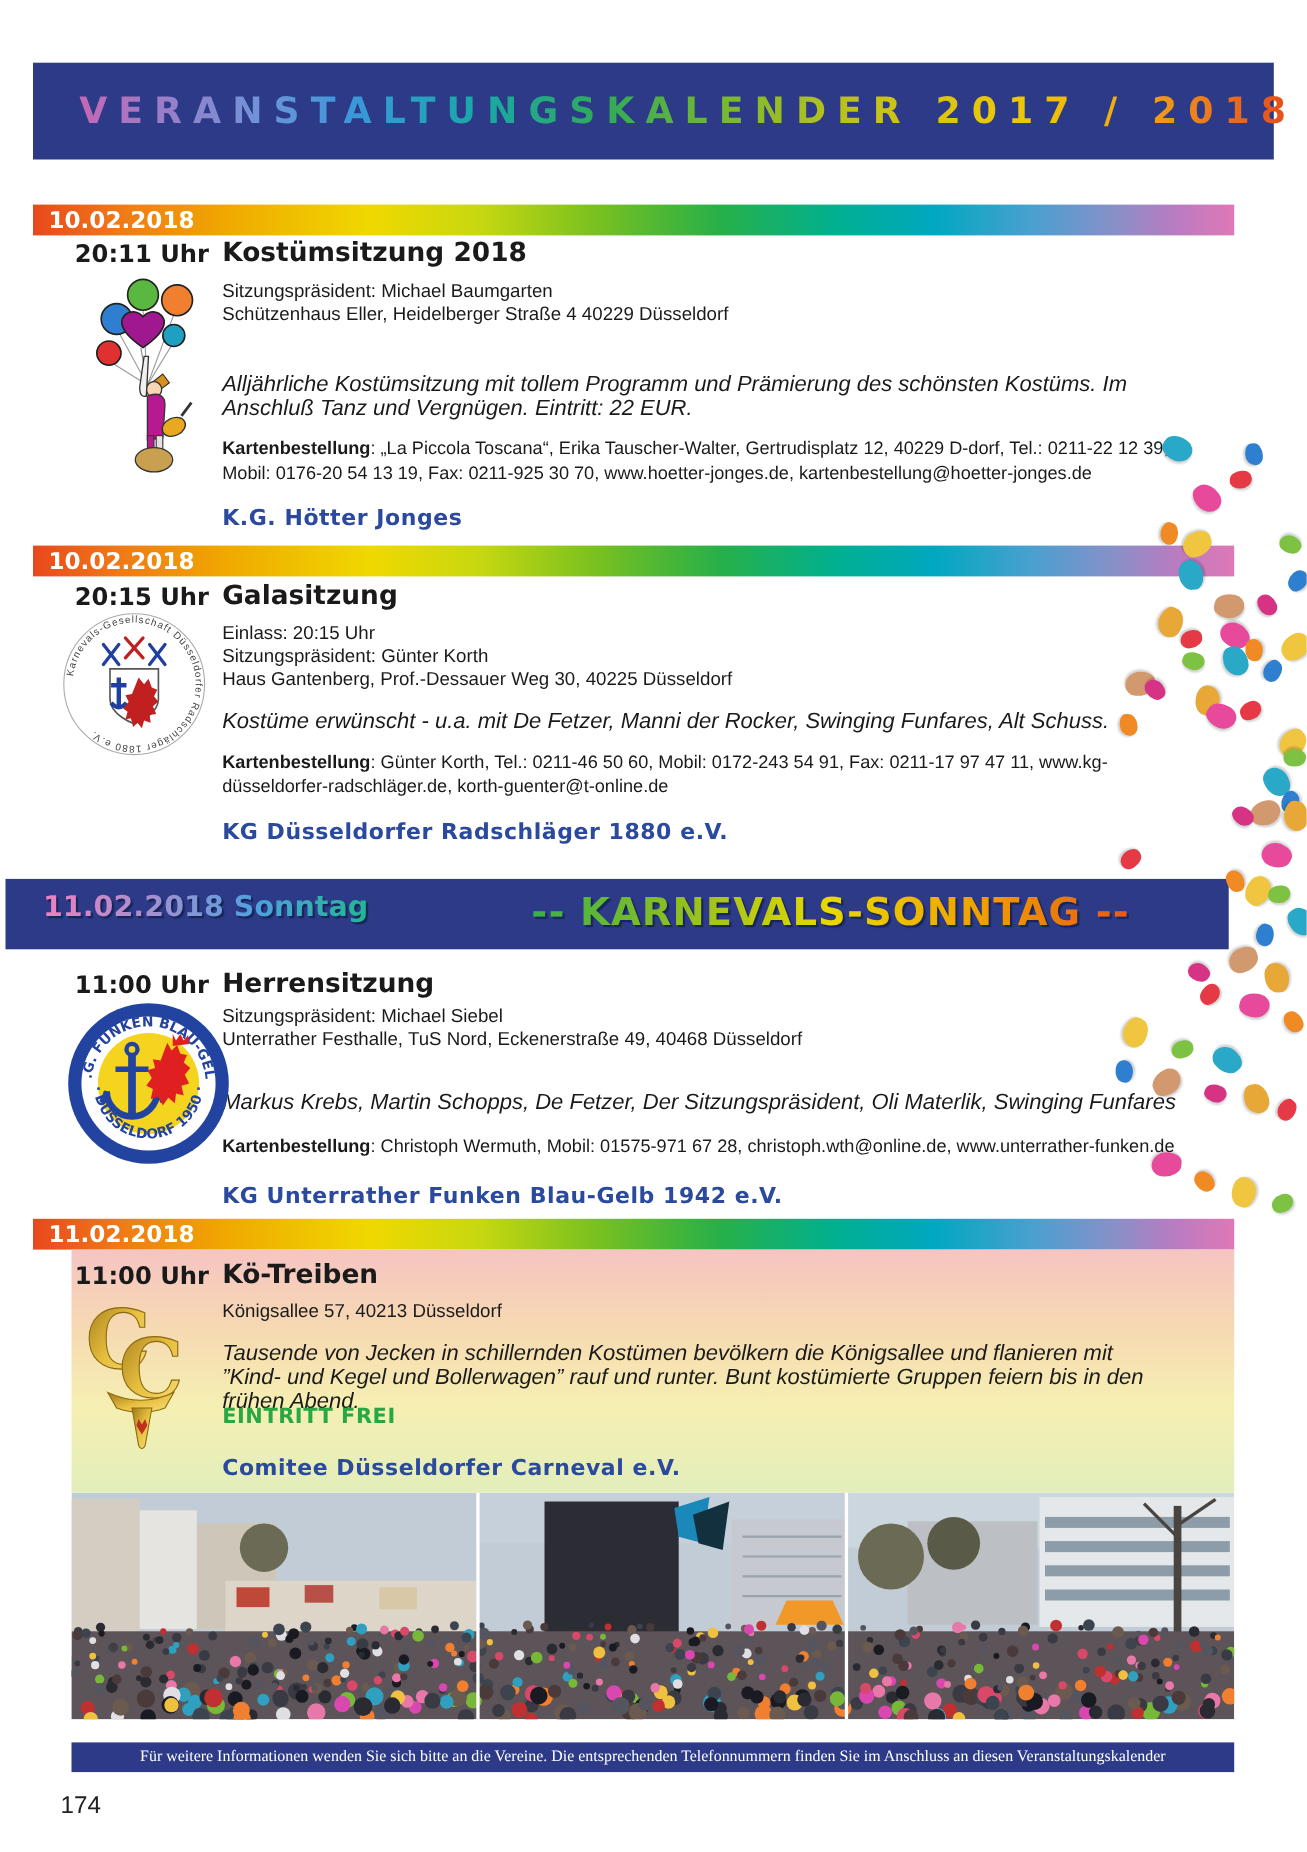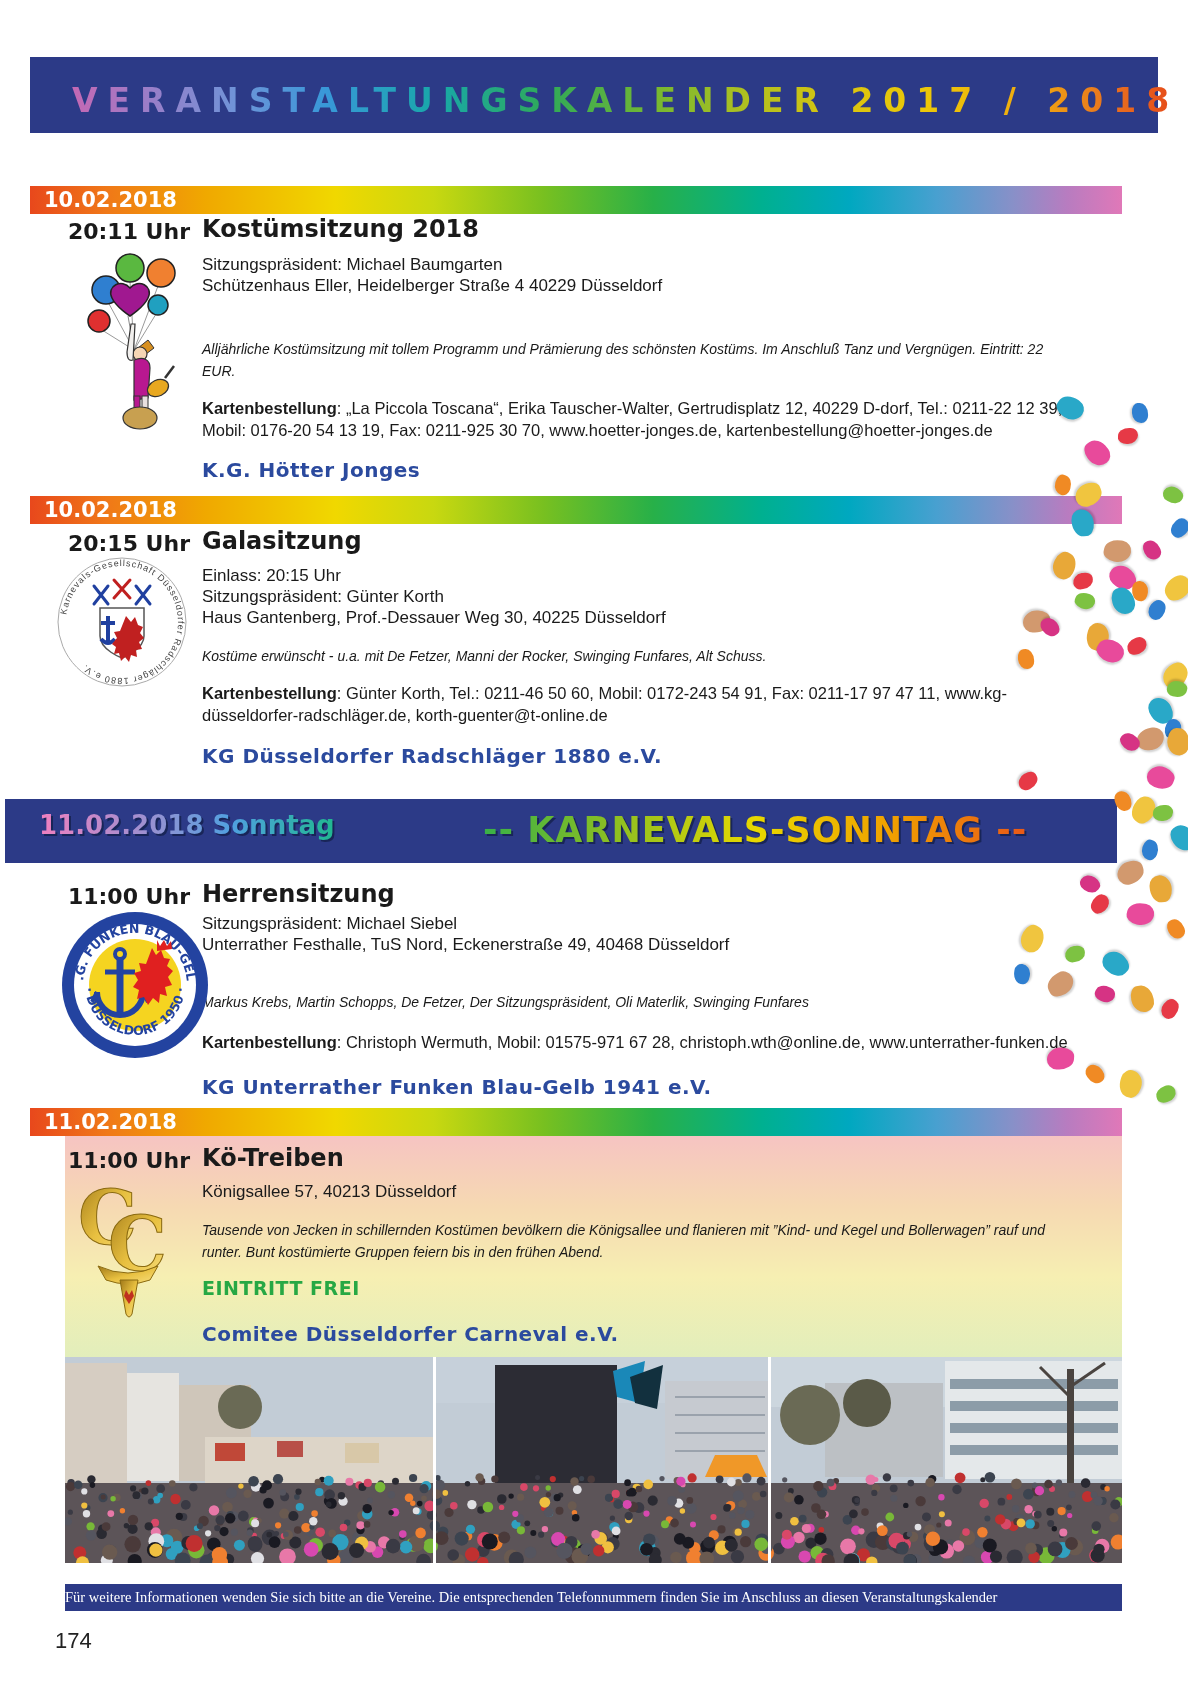--- a/index.html
+++ b/index.html
@@ -1,40 +1,40 @@
 <!DOCTYPE html>
 <html><head>
 <meta charset="utf-8">
 <style>
   html,body{margin:0;padding:0;background:#ffffff;}
   #page{position:relative;width:1188px;height:1684px;background:#ffffff;overflow:hidden;
         font-family:"Liberation Sans",sans-serif;color:#1a1a1a;}
 
   
-  .header-bar{position:absolute;left:30px;top:57px;width:1128px;height:76px;background:#2c3a87;}
+  .header-bar{position:absolute;left:30px;top:57px;width:1128px;height:88px;background:#2c3a87;}
   .header-title{position:absolute;left:42px;top:24px;font-family:"DejaVu Sans",sans-serif;
     font-weight:bold;font-size:33px;letter-spacing:10px;white-space:nowrap;
     background:linear-gradient(90deg,#c468b4 0%,#9a7ec8 7%,#6e94d8 15%,#3898d8 23%,#18a8a8 33%,
       #30aa58 43%,#78b830 53%,#b0c020 61%,#d8c410 69%,#ecc808 77%,#f0a810 87%,#e87020 94%,#e64818 100%);
     -webkit-background-clip:text;background-clip:text;color:transparent;}
 
   
   .date-bar{position:absolute;left:30px;width:1092px;height:28px;line-height:28px;
     padding-left:14px;box-sizing:border-box;color:#ffffff;font-family:"DejaVu Sans",sans-serif;
     font-weight:bold;font-size:21px;
     background:linear-gradient(90deg,#e8481c 0%,#f07818 7%,#f0a800 16%,#f0d800 28%,#c8d810 37%,
       #78c020 47%,#28b048 57%,#00b090 67%,#00a8c0 75%,#48a0d0 83%,#8890c8 90%,#b87cc0 95%,#e078b8 100%);}
   #date-bar-1{top:186px;} #date-bar-2{top:496px;} #date-bar-3{top:1108px;}
 
   
   .ev-time{position:absolute;left:52px;width:138px;text-align:right;
     font-family:"DejaVu Sans",sans-serif;font-weight:bold;font-size:22px;}
   .ev-title{position:absolute;left:202px;font-family:"DejaVu Sans",sans-serif;font-weight:bold;font-size:24px;}
   .ev-info{position:absolute;left:202px;font-size:17px;line-height:21px;}
-  .ev-desc{position:absolute;left:202px;width:858px;font-size:14px;line-height:22px;font-style:italic;}
+  .ev-desc{position:absolute;left:202px;width:858px;font-size:20px;line-height:22px;font-style:italic;}
   .ev-tickets{position:absolute;left:202px;width:868px;font-size:16.5px;line-height:22px;}
   .ev-tickets b{font-weight:bold;}
   .ev-org{position:absolute;left:202px;font-family:"DejaVu Sans",sans-serif;font-weight:bold;
     font-size:20px;color:#2b4a9e;letter-spacing:0.5px;}
   .free-label{position:absolute;left:202px;font-family:"DejaVu Sans",sans-serif;font-weight:bold;
     font-size:19px;color:#27a844;letter-spacing:0.5px;}
 
   
   .sunday-banner{position:absolute;left:5px;top:799px;width:1112px;height:64px;background:#2c3a87;}
   .banner-date{position:absolute;left:34px;top:11px;font-family:"DejaVu Sans",sans-serif;
@@ -50,21 +50,21 @@
 
   
   .ko-block{position:absolute;left:65px;top:1136px;width:1057px;height:221px;
     background:linear-gradient(180deg,#f6c4c2 0%,#f6d9b2 32%,#f6efb2 64%,#e2eebb 100%);}
 
   
   .photo-wrap{position:absolute;left:65px;top:1357px;width:1057px;height:206px;}
 
   
   .footer-bar{position:absolute;left:65px;top:1584px;width:1057px;height:27px;background:#2c3a87;
-    color:#ffffff;text-align:left;line-height:27px;font-family:"Liberation Serif",serif;font-size:14.5px;}
+    color:#ffffff;text-align:center;line-height:27px;font-family:"Liberation Serif",serif;font-size:14.5px;}
   .page-number{position:absolute;left:55px;top:1628px;font-size:22px;color:#222;}
 
   
   .logo{position:absolute;}
   #clown-logo{left:78px;top:252px;}
   #crest-logo{left:56px;top:556px;}
   #badge-logo{left:60px;top:910px;}
   #cc-logo{left:76px;top:1178px;}
 
   
@@ -164,21 +164,21 @@
   </div>
 
   <div class="ev-time" style="top:884px">11:00 Uhr</div>
   <div class="ev-title" style="top:880px">Herrensitzung</div>
   <div class="ev-info" style="top:913px">
     <div>Sitzungspräsident: Michael Siebel</div>
     <div>Unterrather Festhalle, TuS Nord, Eckenerstraße 49, 40468 Düsseldorf</div>
   </div>
   <div class="ev-desc" style="top:991px;width:880px">Markus Krebs, Martin Schopps, De Fetzer, Der Sitzungspräsident, Oli Materlik, Swinging Funfares</div>
   <div class="ev-tickets" style="top:1031px;width:945px"><b>Kartenbestellung</b><span>: Christoph Wermuth, Mobil: 01575-971 67 28, christoph.wth@online.de, www.unterrather-funken.de</span></div>
-  <div class="ev-org" style="top:1075px">KG Unterrather Funken Blau-Gelb 1941 e.V.</div>
+  <div class="ev-org" style="top:1075px">KG Unterrather Funken Blau-Gelb 1942 e.V.</div>
 
   <svg id="badge-logo" class="logo" width="150" height="150" viewBox="0 0 150 150">
     <defs>
       <path id="topArc" d="M23,75 a52,52 0 1,1 104,0"></path>
       <path id="botArc" d="M25,75 a50,50 0 0,0 100,0"></path>
     </defs>
     <circle cx="75" cy="75" r="73" fill="#2343a0"></circle>
     <circle cx="75" cy="75" r="61" fill="#ffffff"></circle>
     <circle cx="75" cy="75" r="46" fill="#f5d420"></circle>
     <text font-family="DejaVu Sans,sans-serif" font-size="12.5" font-weight="bold" fill="#2343a0" text-anchor="middle">

